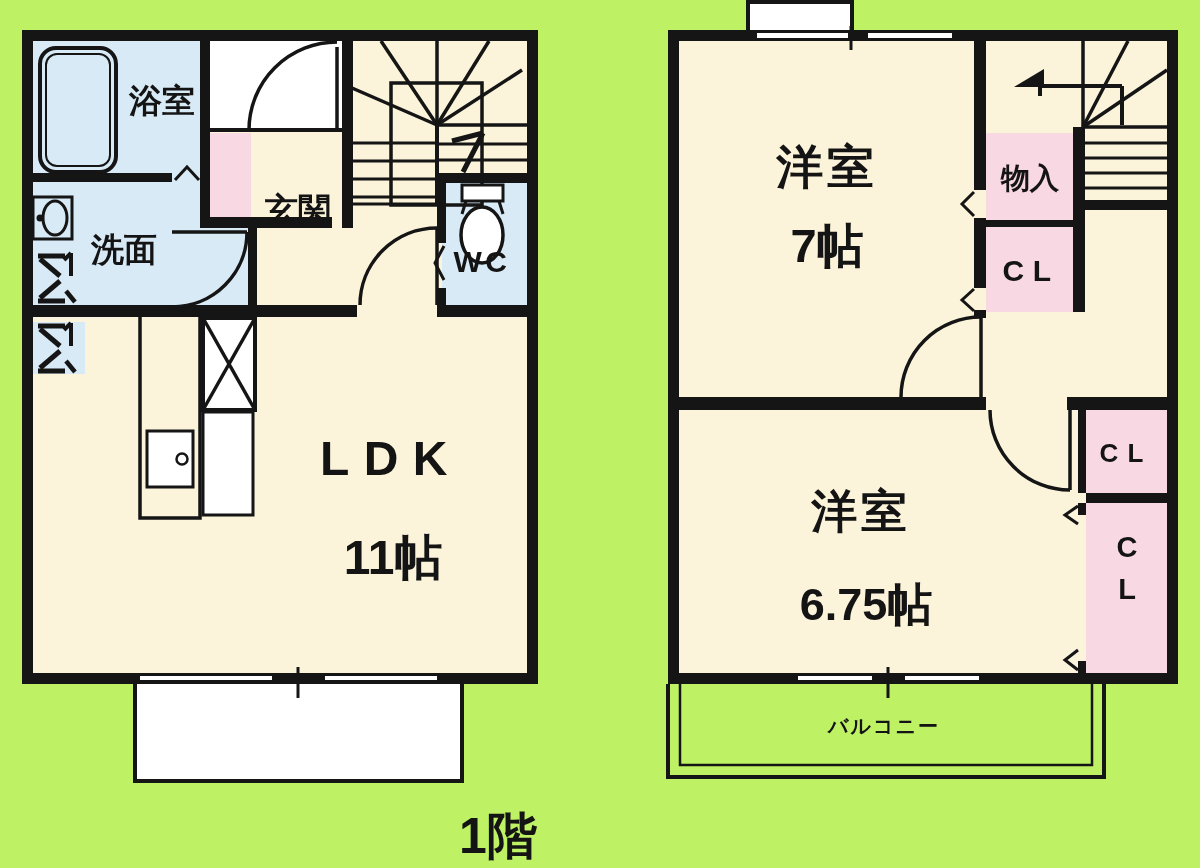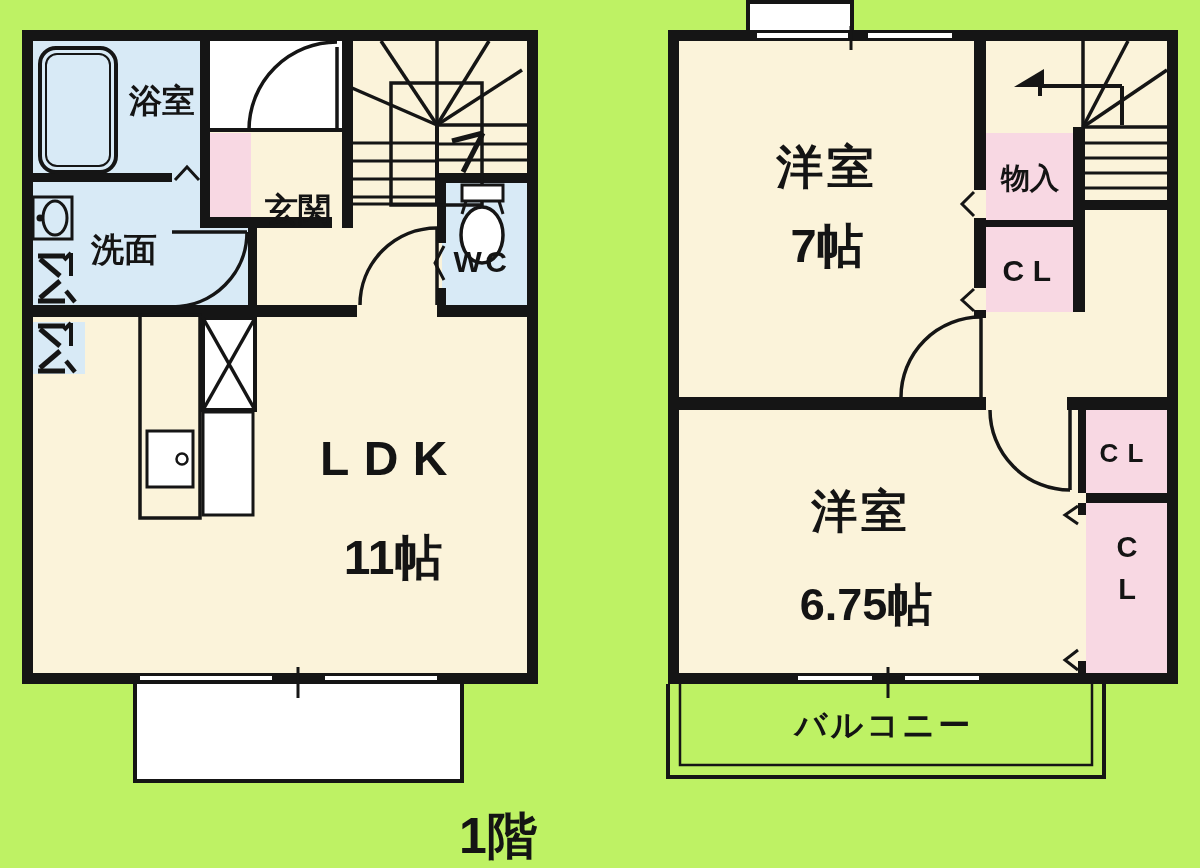--- a/index.html
+++ b/index.html
@@ -246,15 +246,15 @@
 <div class="lbl" style="left:827px;top:246px;font-size:47px;">7帖</div>
 <div class="lbl" style="left:1030px;top:179px;font-size:29px;">物入</div>
 <div class="lbl" style="left:1031px;top:270px;font-size:30px;letter-spacing:.28em;">CL</div>
 <div class="lbl" style="left:861px;top:511px;font-size:46px;letter-spacing:.08em;">洋室</div>
 <div class="lbl" style="left:866px;top:593px;font-size:45px;margin-top:12px;">6.75帖</div>
 <div class="lbl" style="left:1126px;top:453px;font-size:26px;letter-spacing:.35em;">CL</div>
 <div class="lbl vert" style="left:1127px;top:568px;font-size:29px;">
   <span>C</span>
   <span>L</span>
 </div>
-<div class="lbl" style="left:884px;top:726px;font-size:32px;letter-spacing:.10em;">バルコニー</div>
+<div class="lbl" style="left:884px;top:726px;font-size:20px;letter-spacing:.10em;">バルコニー</div>
 
 </div>
 
 </body></html>

